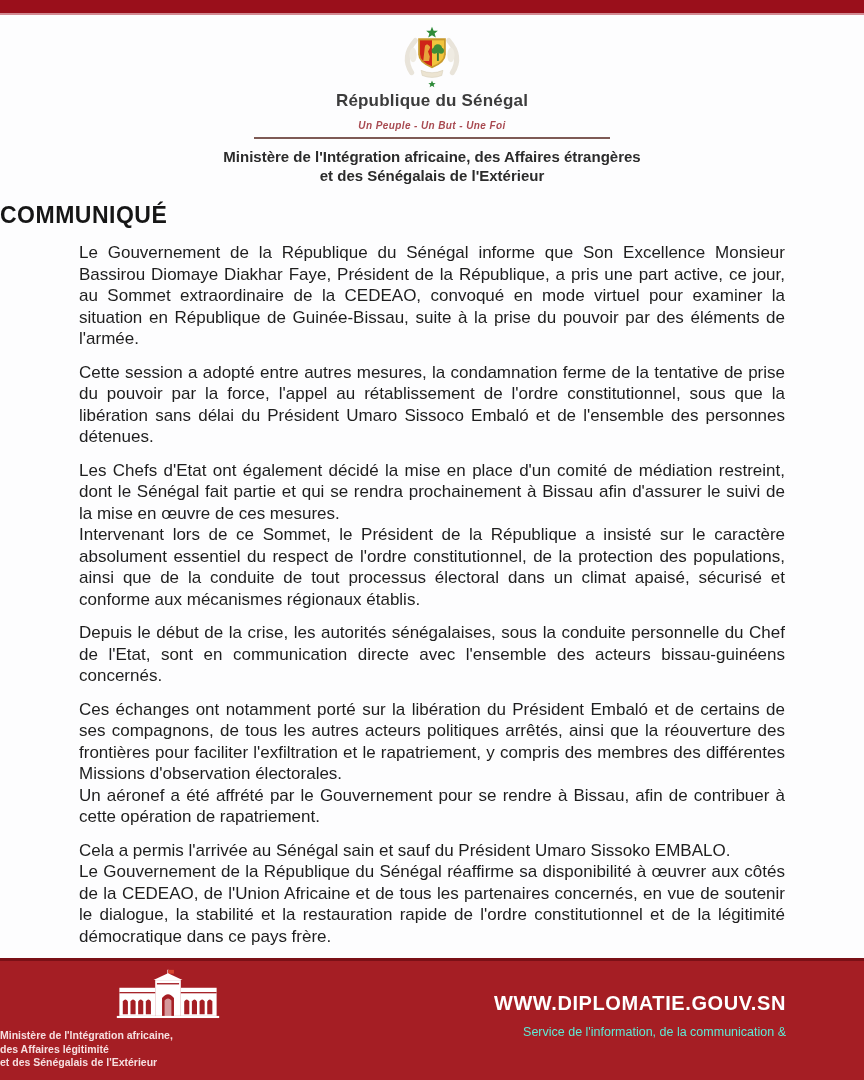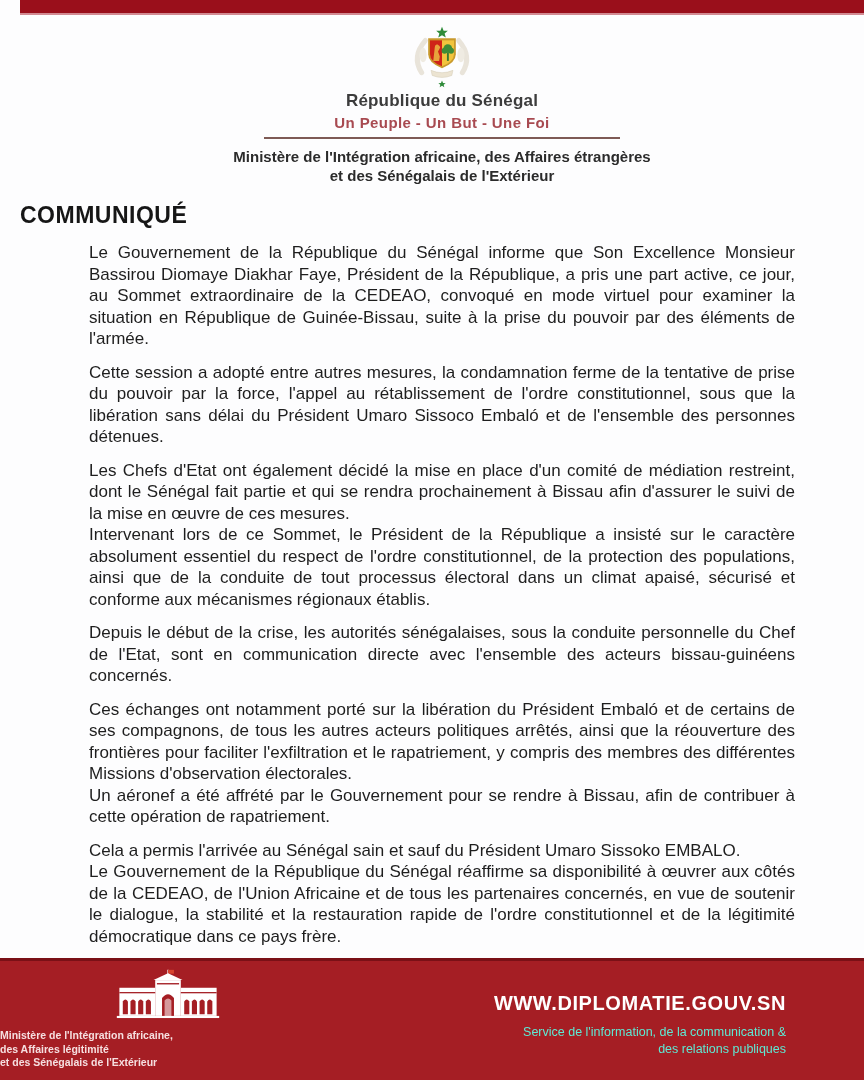--- a/index.html
+++ b/index.html
@@ -1,24 +1,24 @@
 <!DOCTYPE html>
 <html><head>
 <meta charset="utf-8">
 <style>
   * { margin:0; padding:0; box-sizing:border-box; }
   html,body { width:864px; background:#ffffff; font-family:"Liberation Sans", sans-serif; }
-  .page { position:relative; width:864px; height:1080px; background:#fdfdfe; overflow:hidden;padding-left:20px; }
+  .page { position:relative; width:864px; height:1080px; background:#fdfdfe; overflow:hidden; }
 
   .top-bar { height:15px; background:#9a0f1b; border-bottom:2px solid #d28b93; }
 
   .header { text-align:center; padding-top:11px; }
   .crest { display:block; margin:0 auto; }
   .republic { margin-top:1px; font-size:17px; font-weight:bold; color:#3c3c3c; letter-spacing:.2px; }
-  .motto { margin-top:3px; font-size:15px; font-weight:bold; color:#a84a51; letter-spacing:.4px; }
+  .motto { margin-top:9px; font-size:10px; font-style:italic; font-weight:bold; color:#a84a51; letter-spacing:.4px; }
   .header-rule { width:356px; height:2px; background:#7e5a55; margin:6px auto 8px auto; }
   .ministry { font-size:15px; font-weight:bold; color:#2b2b2b; line-height:19px; }
 
   .doc-title { text-align:left; margin-top:17px; font-size:23px; font-weight:bold; color:#161616; letter-spacing:.5px; }
 
   .content { width:706px; margin:13px auto 0 auto; color:#1e1e1e; font-size:17px; line-height:21.5px; text-align:justify; }
   .para { white-space:pre-line; margin-bottom:12px; }
   .dateline { text-align:right; font-weight:bold; font-size:16.5px; color:#141414; margin-top:7px; }
 
   .footer { position:absolute; left:0; bottom:0; width:864px; height:122px; background:#a51e24; border-top:3px solid #7a1016; display:flex; }
@@ -125,18 +125,17 @@
       <div class="footer-ministry">
         <div>Ministère de l'Intégration africaine,</div>
         <div>des Affaires légitimité</div>
         <div>et des Sénégalais de l'Extérieur</div>
       </div>
     </div>
     <div class="footer-right">
       <div class="site-url">WWW.DIPLOMATIE.GOUV.SN</div>
       <div class="service">
         <div>Service de l'information, de la communication &amp;</div>
-        <div>des relations publiques</div>
       </div>
     </div>
   </div>
 
 </div>
 
 </body></html>

